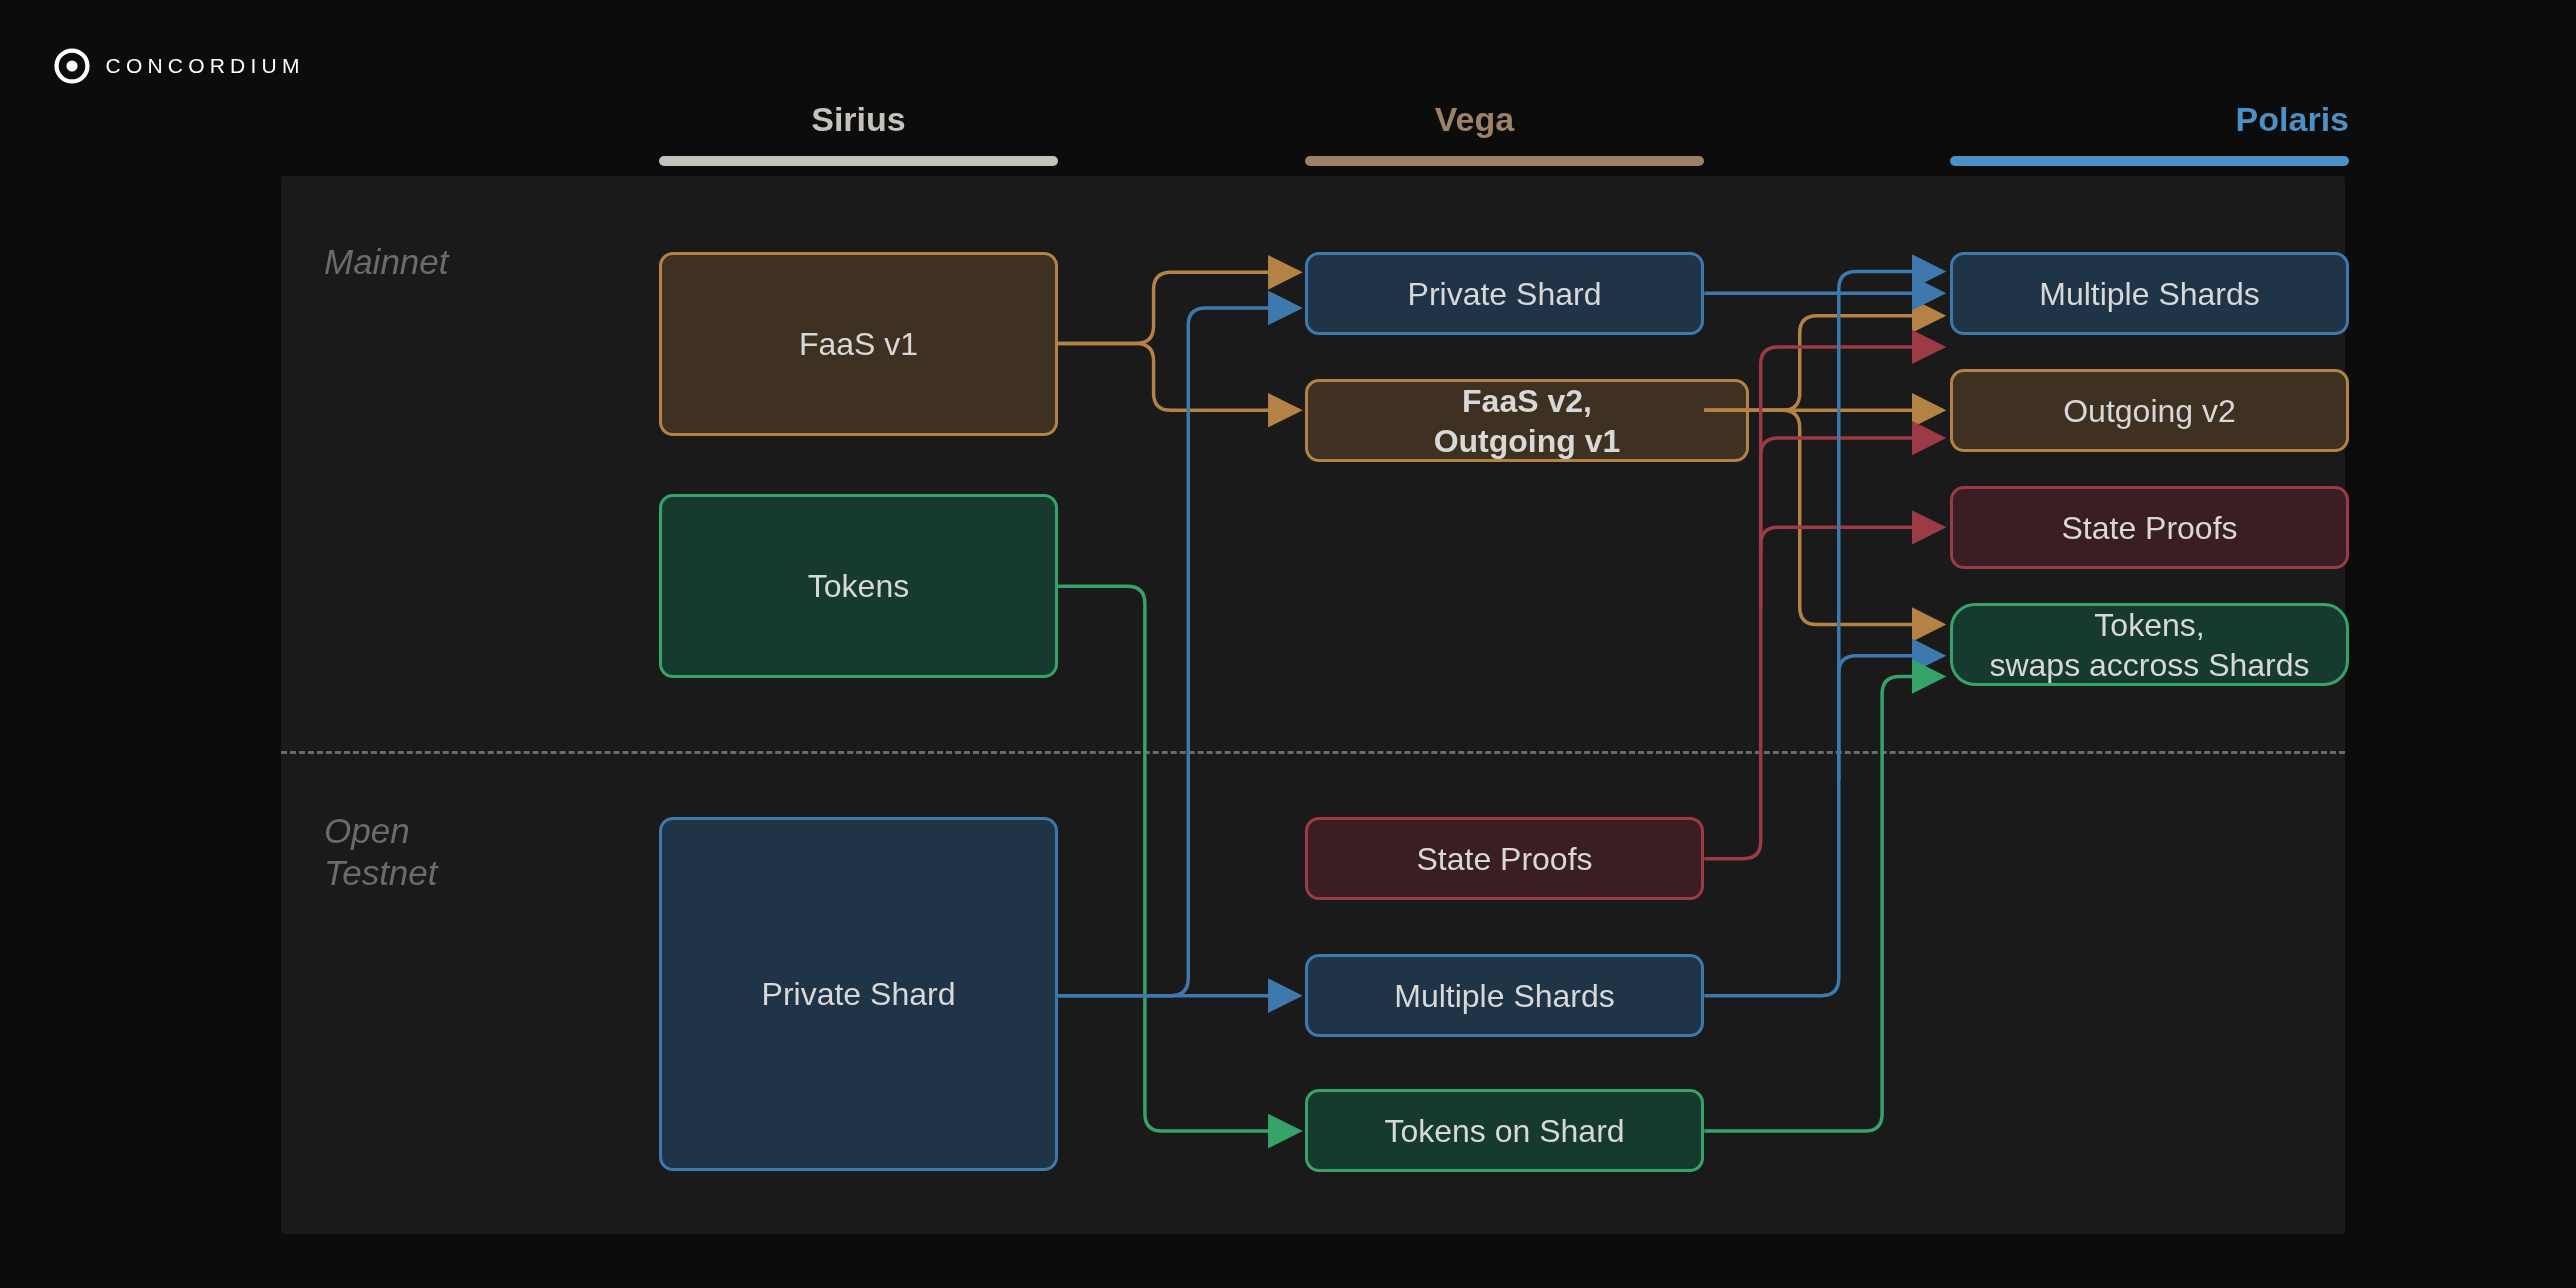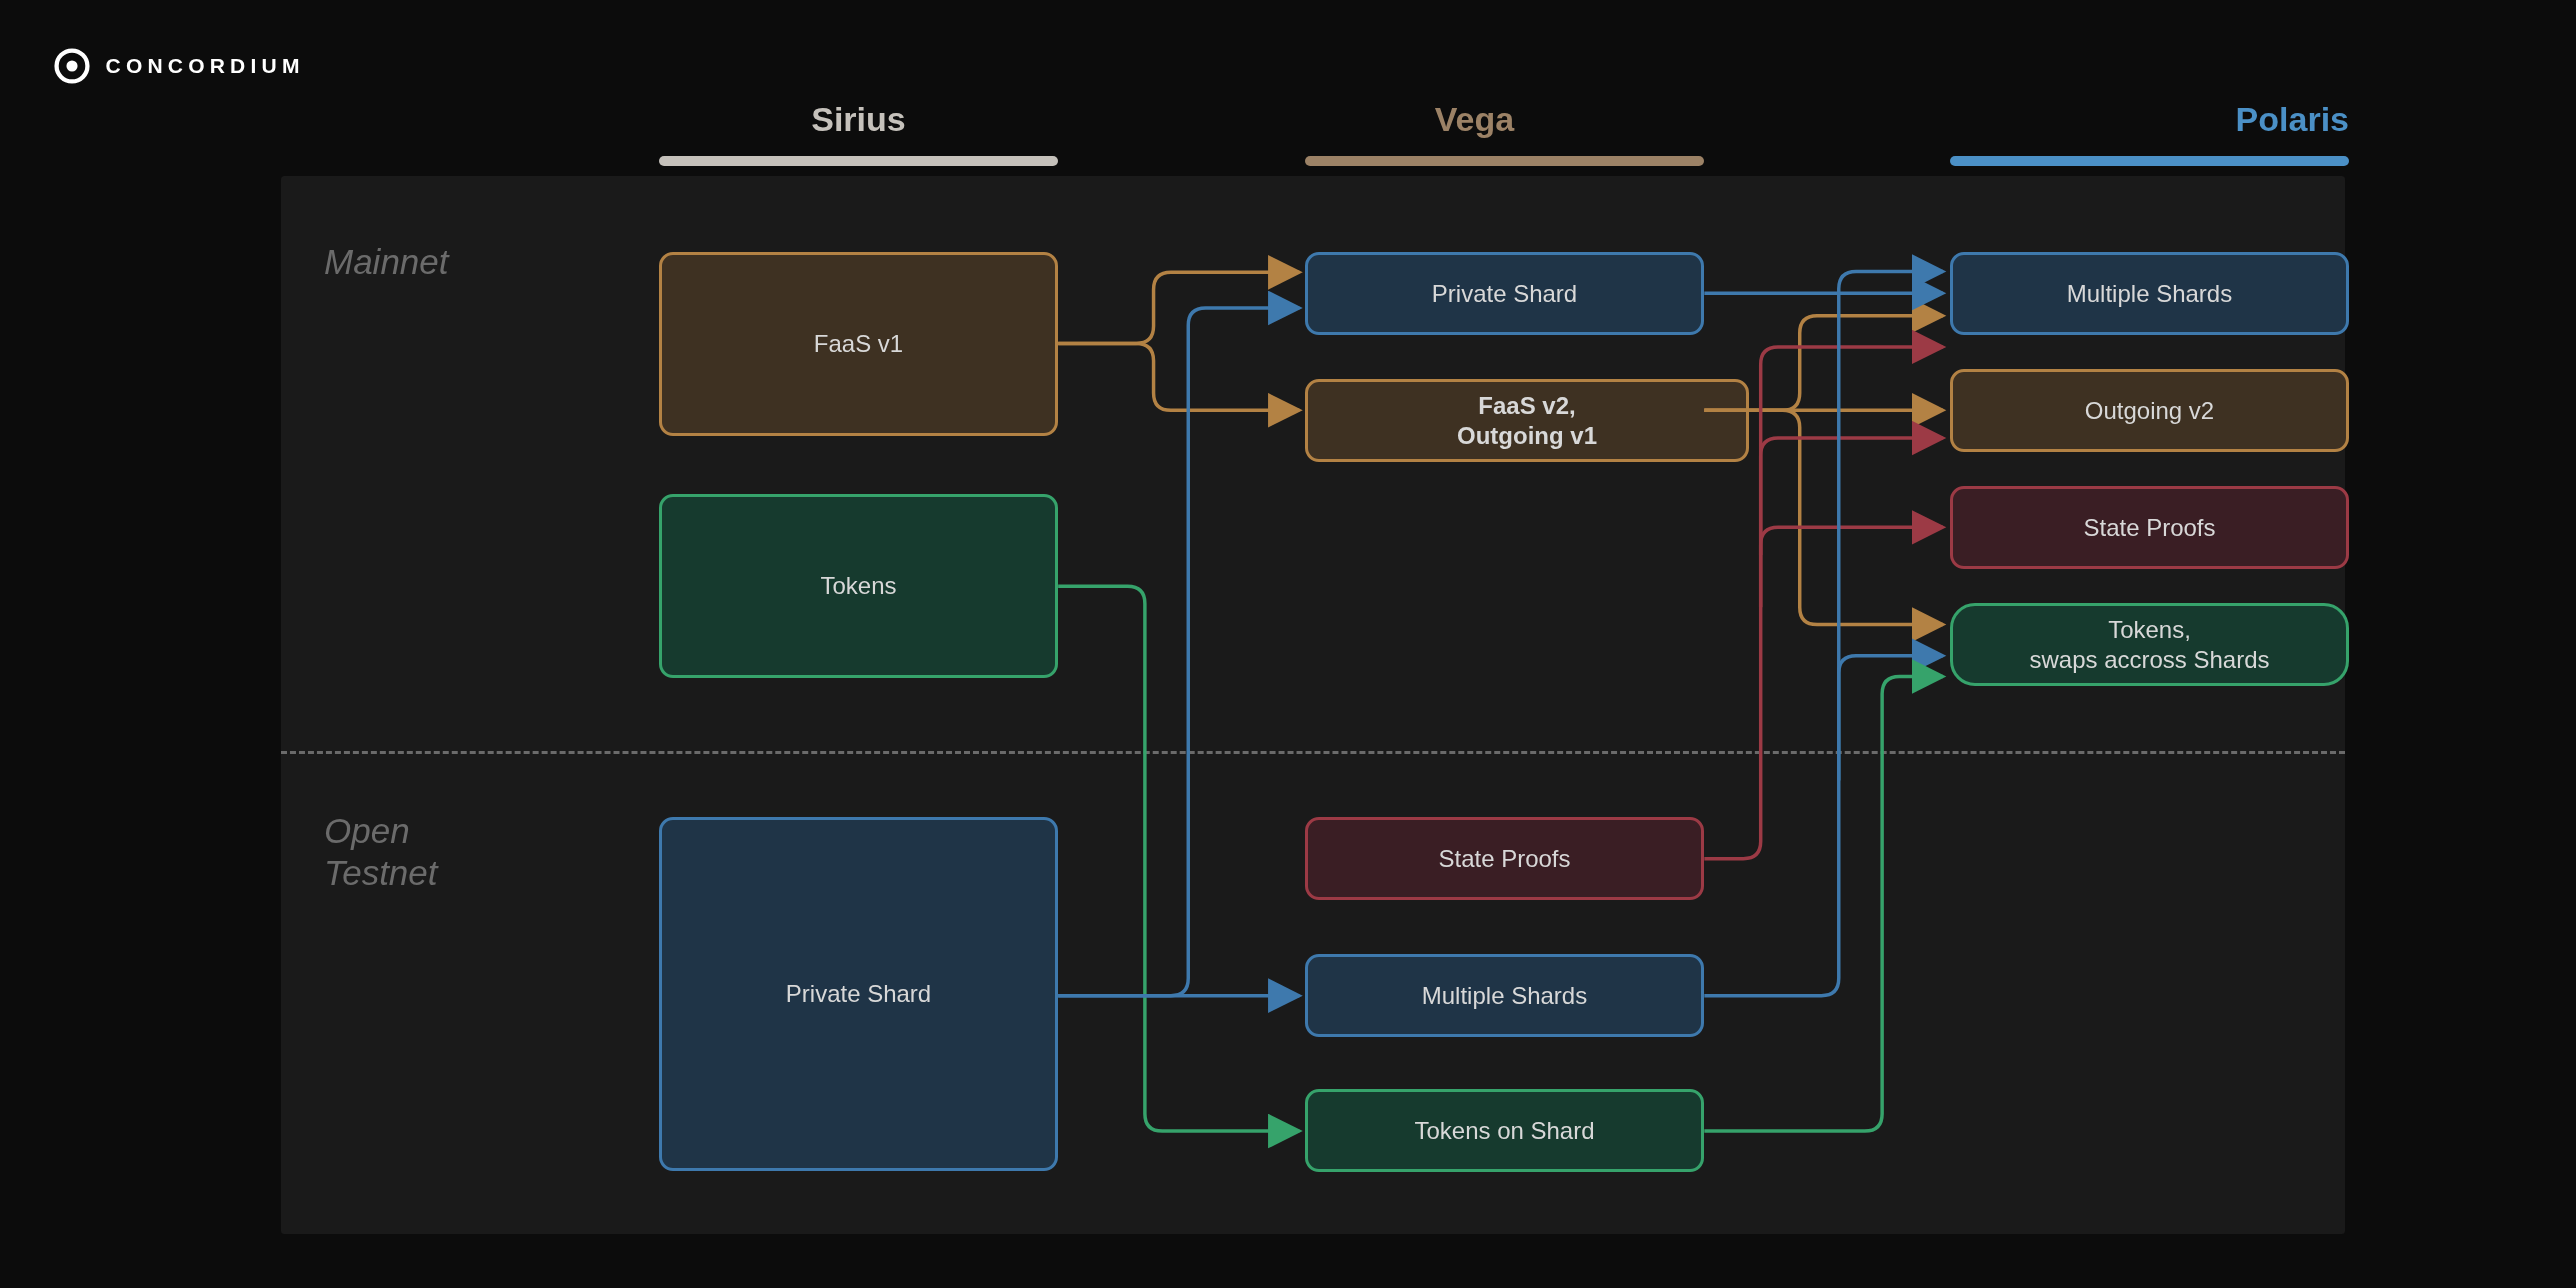--- a/index.html
+++ b/index.html
@@ -36,21 +36,21 @@
     left: 54px;
     top: 48px;
     display: flex;
     align-items: center;
     gap: 15.6px;
   }
   .logo svg { display: block; }
   .logo-text {
     font-size: 21px;
     letter-spacing: 5.2px;
-    font-weight: 700;
+    font-weight: 400;
     color: #fff;
   }
   .panel {
     position: absolute;
     left: 281px;
     top: 176px;
     width: 2064px;
     height: 1058px;
     background: var(--panel);
     border-radius: 3.5px;
@@ -78,21 +78,21 @@
     border-top: 3.5px dashed var(--divider);
   }
   .card {
     position: absolute;
     border: 3.5px solid;
     border-radius: 14px;
     display: flex;
     align-items: center;
     justify-content: center;
     text-align: center;
-    font-size: 24px;
+    font-size: 32px;
     font-weight: 400;
     color: var(--text-light);
     line-height: 1.25;
     padding: 5.2px 8.7px;
   }
   .svg-layer {
     position: absolute;
     left: 0; top: 0;
     width: 2576px;
     height: 1288px;

